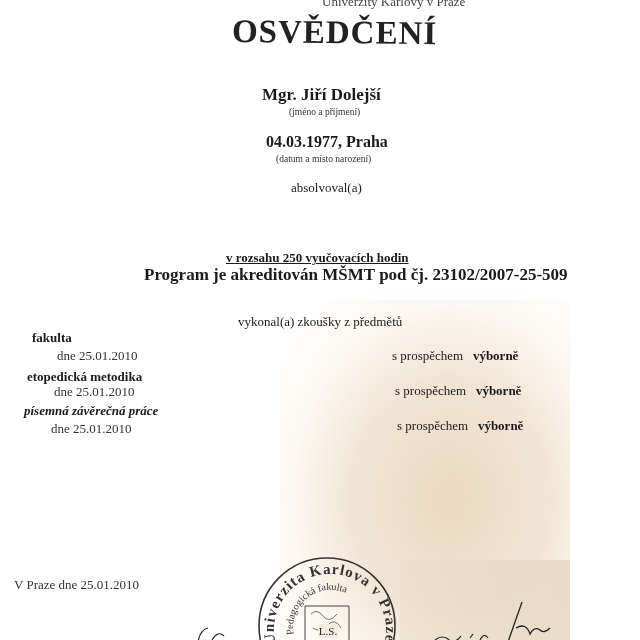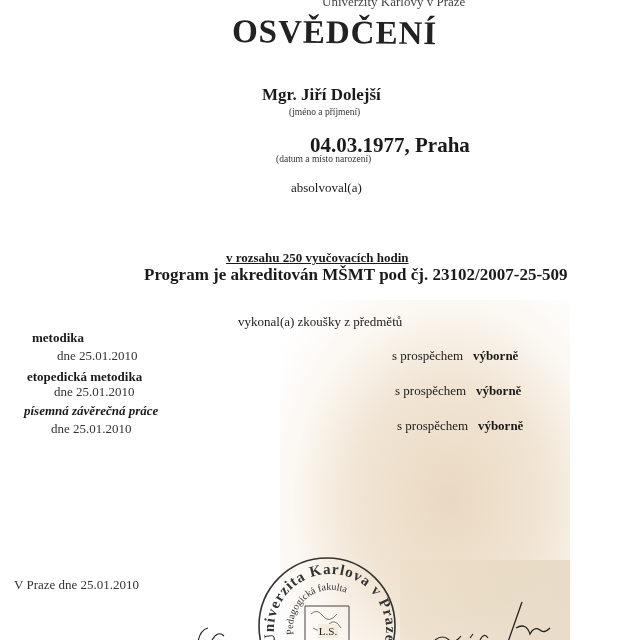--- a/index.html
+++ b/index.html
@@ -58,23 +58,22 @@
       font-weight: bold;
       text-align: center;
     }
     .name-caption {
       left: 289px; top: 107px;
       font-size: 9.5px;
       color: #333;
     }
     .dob {
       left: 266px; top: 133px;
-      font-size: 21px;
-      font-weight: bold;
-      margin-left: 44px;
+      font-size: 16px;
+      font-weight: bold;
     }
     .dob-caption {
       left: 276px; top: 154px;
       font-size: 9.5px;
       color: #333;
     }
     .absolvoval {
       left: 291px; top: 180px;
       font-size: 13px;
     }
@@ -147,21 +146,21 @@
   <div class="abs dob">04.03.1977, Praha</div>
   <div class="abs dob-caption">(datum a místo narození)</div>
 
   <div class="abs absolvoval">absolvoval(a)</div>
 
   <div class="abs program-line1">v rozsahu 250 vyučovacích hodin</div>
   <div class="abs program-line2">Program je akreditován MŠMT pod čj. 23102/2007-25-509</div>
 
   <div class="abs exams-intro">vykonal(a) zkoušky z předmětů</div>
 
-  <div class="abs subject-name" style="left:32px; top:330px;">metodika</div>
+  <div class="abs subject-name" style="left:32px; top:330px;">fakulta</div>
   <div class="abs subject-date" style="left:30px; top:348px;">dne  25.01.2010</div>
   <div class="abs result-label" style="left:368px; top:348px;">
     <span>s prospěchem</span>&nbsp;&nbsp;
     <span class="result-grade">výborně</span>
   </div>
 
   <div class="abs subject-name" style="left:27px; top:345px;margin-top:24px;">etopedická metodika</div>
   <div class="abs subject-date" style="left:27px; top:384px;">dne  25.01.2010</div>
   <div class="abs result-label" style="left:371px; top:383px;">
     <span>s prospěchem</span>&nbsp;&nbsp;

